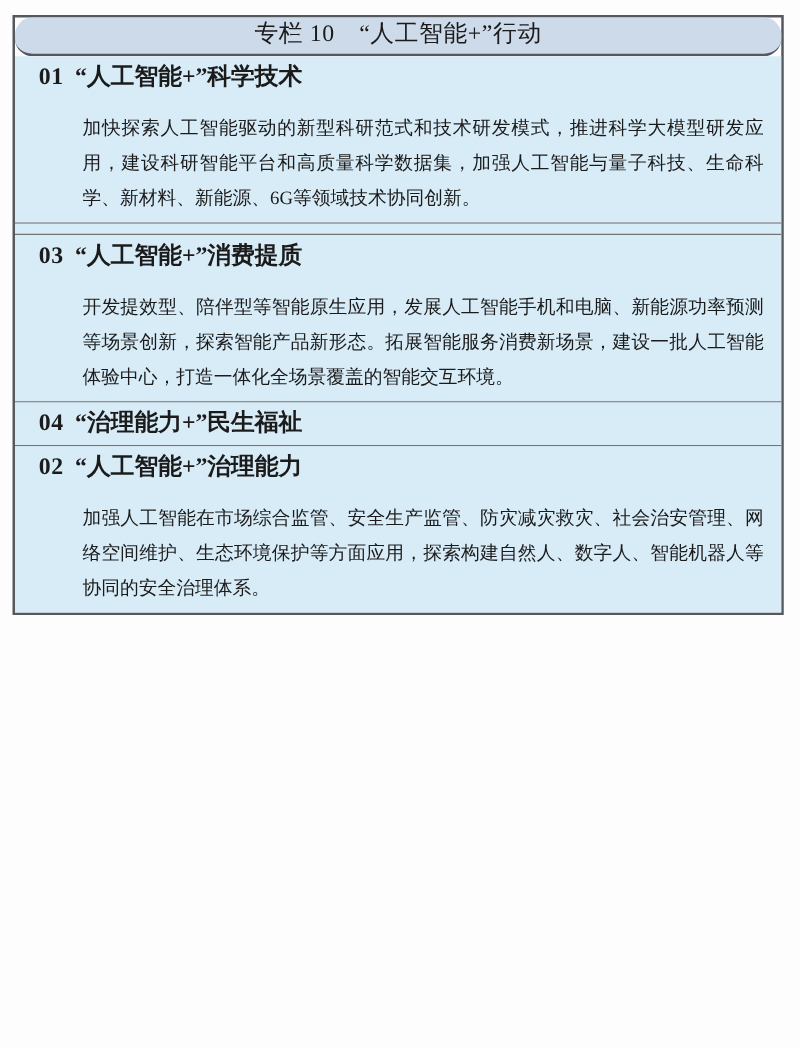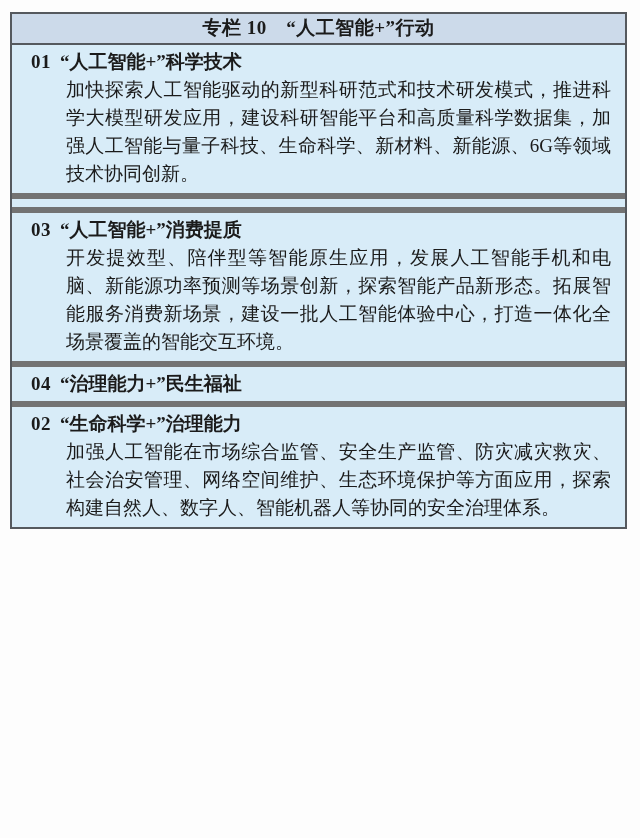--- a/index.html
+++ b/index.html
@@ -22,50 +22,51 @@
     left: 10px;
     top: 12px;
     width: 617px;
     border: 2px solid #55595e;
     box-sizing: border-box;
   }
   .box-header {
     background: #ccdaea;
     border-bottom: 2px solid #55595e;
     text-align: center;
-    font-weight: bold;
+    font-weight: normal;
     font-size: 19px;
     line-height: 26px;
     padding: 1px 0 2px 0;
     letter-spacing: 0.5px;
+    border-radius: 14px;
   }
   .section {
     background: #d8ecf8;
     padding: 4px 14px 4px 8px;
-    border-bottom: 6px solid #737373;
+    border-bottom: 1px solid #737373;
   }
   .section:last-child {
     border-bottom: none;
   }
   .sec-head {
     font-weight: bold;
     font-size: 19px;
     line-height: 26px;
     white-space: nowrap;
   }
   .sec-num {
     display: inline-block;
     width: 29px;
     padding-left: 11px;
     box-sizing: content-box;
     letter-spacing: 0.5px;
   }
   .sec-body {
-    margin: 1px 0 1px 46px;
-    font-size: 19px;
+    margin: 14px 0 1px 46px;
+    font-size: 15px;
     line-height: 28px;
     text-align: justify;
     text-justify: inter-ideograph;
   }
 </style>
 </head>
 <body>
 
 <div class="page">
   <div class="box">
@@ -90,19 +91,19 @@
     </div>
 
     <div class="section">
       <div class="sec-head">
         <span class="sec-num">04</span><span>“治理能力+”民生福祉</span>
       </div>
     </div>
 
     <div class="section">
       <div class="sec-head">
-        <span class="sec-num">02</span><span>“生命科学+”治理能力</span>
+        <span class="sec-num">02</span><span>“人工智能+”治理能力</span>
       </div>
       <p class="sec-body">加强人工智能在市场综合监管、安全生产监管、防灾减灾救灾、社会治安管理、网络空间维护、生态环境保护等方面应用，探索构建自然人、数字人、智能机器人等协同的安全治理体系。</p>
     </div>
 
   </div>
 </div>
 
 </body></html>

